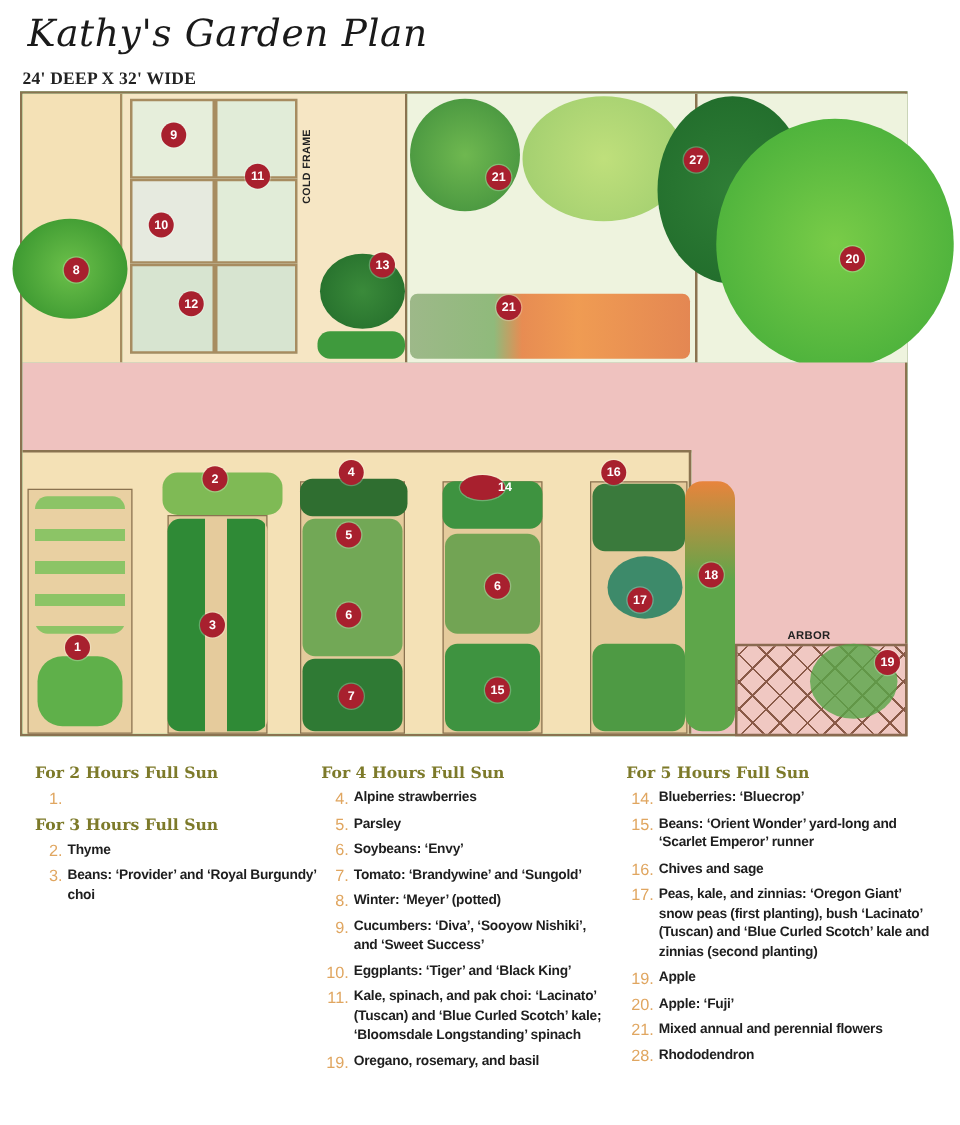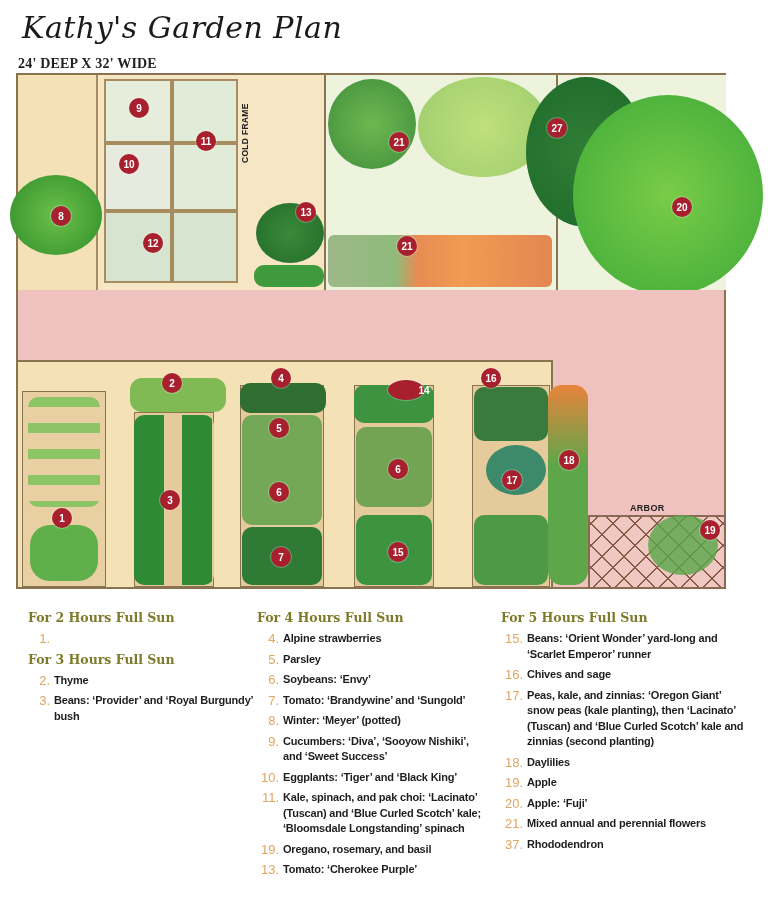--- a/index.html
+++ b/index.html
@@ -99,25 +99,25 @@
       <div class="marker" style="left: 52px; top: 438px;">1</div>
       <div class="marker" style="left: 162px; top: 303px;">2</div>
       <div class="marker" style="left: 160px; top: 420px;">3</div>
       <div class="marker" style="left: 271px; top: 298px;">4</div>
       <div class="marker" style="left: 269px; top: 348px;">5</div>
       <div class="marker" style="left: 269px; top: 412px;">6</div>
       <div class="marker" style="left: 388px; top: 389px;">6</div>
       <div class="marker" style="left: 271px; top: 477px;">7</div>
       <div class="marker" style="left: 51px; top: 136px;">8</div>
       <div class="marker" style="left: 129px; top: 28px;">9</div>
-      <div class="marker" style="left: 119px; top: 84px;">10</div>
+      <div class="marker" style="left: 119px; top: 100px;">10</div>
       <div class="marker" style="left: 196px; top: 61px;">11</div>
       <div class="marker" style="left: 143px; top: 163px;">12</div>
       <div class="marker" style="left: 296px; top: 132px;">13</div>
-      <div class="marker" style="left: 388px; top: 310px; padding-left: 36px;">14</div>
+      <div class="marker" style="left: 368px; top: 310px; padding-left: 36px;">14</div>
       <div class="marker" style="left: 388px; top: 472px;">15</div>
       <div class="marker" style="left: 481px; top: 298px;">16</div>
       <div class="marker" style="left: 502px; top: 400px;">17</div>
       <div class="marker" style="left: 559px; top: 380px;">18</div>
       <div class="marker" style="left: 700px; top: 450px;">19</div>
       <div class="marker" style="left: 672px; top: 127px;">20</div>
       <div class="marker" style="left: 389px; top: 62px;">21</div>
       <div class="marker" style="left: 397px; top: 166px;">21</div>
       <div class="marker" style="left: 547px; top: 48px;">27</div>
     </div>
@@ -129,21 +129,21 @@
     <div class="item">
         <span class="num">1.</span>
       </div>
     <h3 class="second">For 3 Hours Full Sun</h3>
     <div class="item">
         <span class="num">2.</span>
         <span class="txt">Thyme</span>
       </div>
     <div class="item">
         <span class="num">3.</span>
-        <span class="txt">Beans: ‘Provider’ and ‘Royal Burgundy’ bush</span>
+        <span class="txt">Beans: ‘Provider’ and ‘Royal Burgundy’ choi</span>
       </div>
   </div>
 
   <div class="col" style="left:257px;width:232px;">
     <h3>For 4 Hours Full Sun</h3>
     <div class="item">
         <span class="num">4.</span>
         <span class="txt">Alpine strawberries</span>
       </div>
     <div class="item">
@@ -171,54 +171,50 @@
         <span class="txt">Eggplants: ‘Tiger’ and ‘Black King’</span>
       </div>
     <div class="item">
         <span class="num">11.</span>
         <span class="txt">Kale, spinach, and pak choi: ‘Lacinato’ (Tuscan) and ‘Blue Curled Scotch’ kale; ‘Bloomsdale Longstanding’ spinach</span>
       </div>
     <div class="item">
         <span class="num">19.</span>
         <span class="txt">Oregano, rosemary, and basil</span>
       </div>
-    <div class="item">
-        <span class="num">13.</span>
-        <span class="txt">Tomato: ‘Cherokee Purple’</span>
-      </div>
   </div>
 
   <div class="col" style="left:501px;width:250px;">
     <h3>For 5 Hours Full Sun</h3>
     <div class="item">
+        <span class="num">14.</span>
+        <span class="txt">Blueberries: ‘Bluecrop’</span>
+      </div>
+    <div class="item">
         <span class="num">15.</span>
         <span class="txt">Beans: ‘Orient Wonder’ yard-long and ‘Scarlet Emperor’ runner</span>
       </div>
     <div class="item">
         <span class="num">16.</span>
         <span class="txt">Chives and sage</span>
       </div>
     <div class="item">
         <span class="num">17.</span>
-        <span class="txt">Peas, kale, and zinnias: ‘Oregon Giant’ snow peas (kale planting), then ‘Lacinato’ (Tuscan) and ‘Blue Curled Scotch’ kale and zinnias (second planting)</span>
-      </div>
-    <div class="item">
-        <span class="num">18.</span>
-        <span class="txt">Daylilies</span>
+        <span class="txt">Peas, kale, and zinnias: ‘Oregon Giant’ snow peas (first planting), bush ‘Lacinato’ (Tuscan) and ‘Blue Curled Scotch’ kale and zinnias (second planting)</span>
       </div>
     <div class="item">
         <span class="num">19.</span>
         <span class="txt">Apple</span>
       </div>
     <div class="item">
         <span class="num">20.</span>
         <span class="txt">Apple: ‘Fuji’</span>
       </div>
     <div class="item">
         <span class="num">21.</span>
         <span class="txt">Mixed annual and perennial flowers</span>
       </div>
     <div class="item">
-        <span class="num">37.</span>
+        <span class="num">28.</span>
         <span class="txt">Rhododendron</span>
       </div>
   </div>
 </div>
 
 </body></html>

